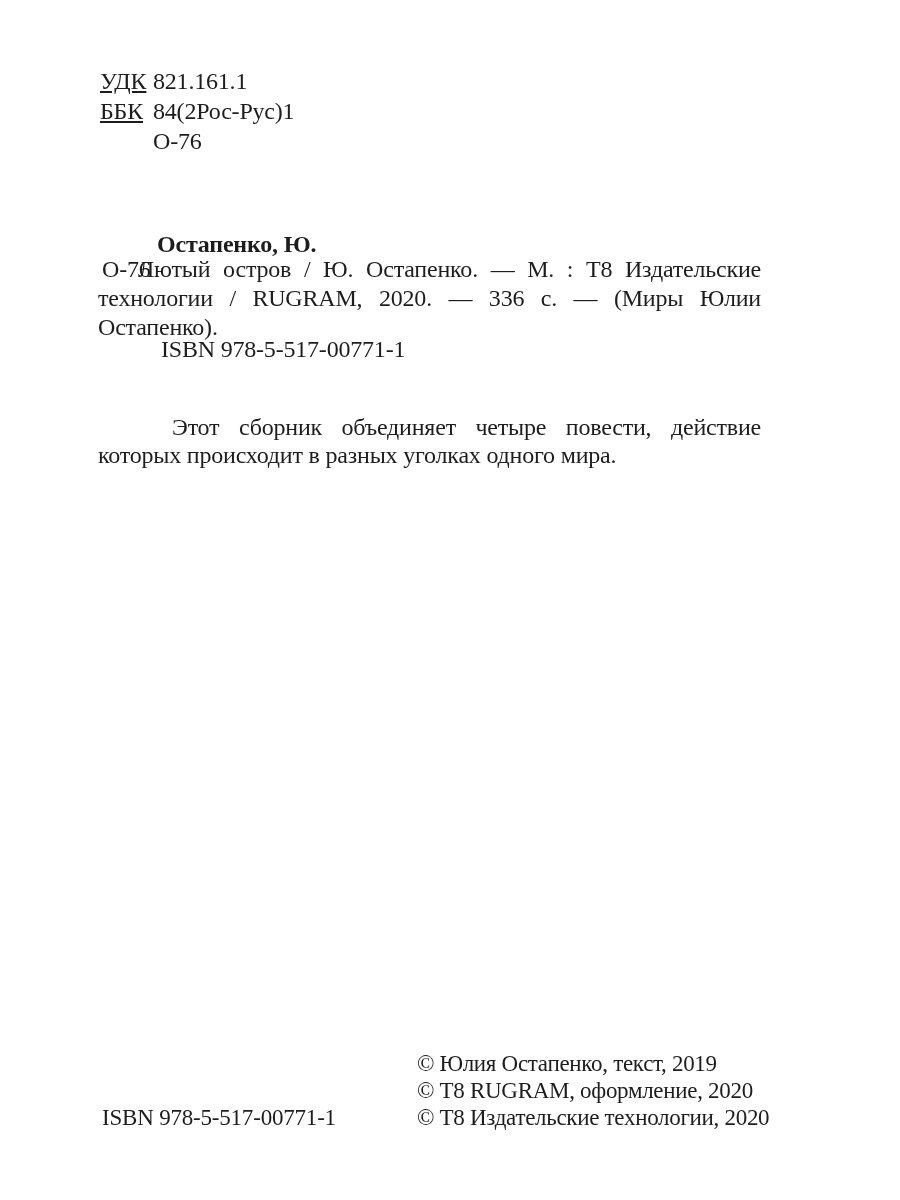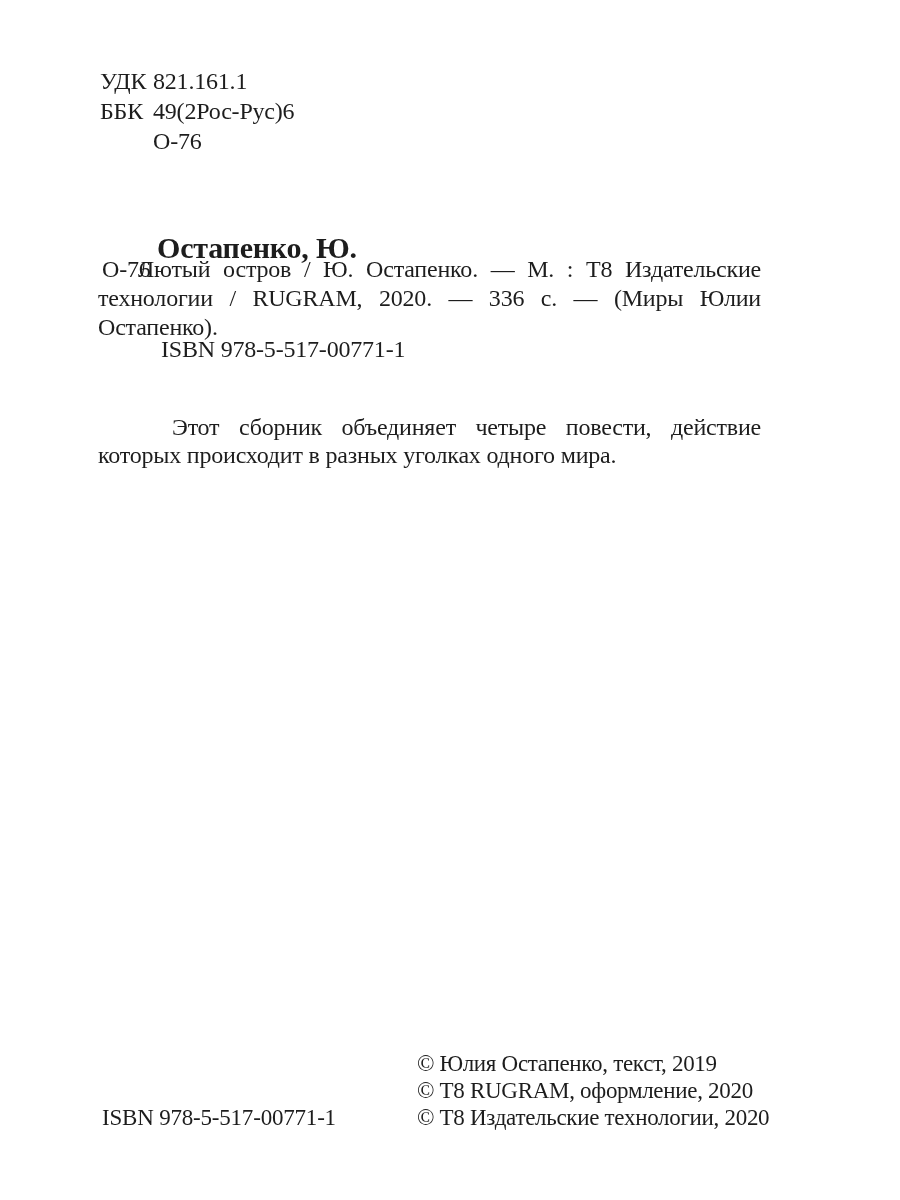--- a/index.html
+++ b/index.html
@@ -24,28 +24,29 @@
     position: absolute;
     left: 100px;
     top: 66px;
     font-size: 24px;
     line-height: 30px;
     letter-spacing: -0.2px;
   }
   .class-row .lbl {
     display: inline-block;
     width: 53px;
+    text-decoration: underline;
   }
 
   
   .author-heading {
     position: absolute;
     left: 157px;
     top: 231px;
-    font-size: 30px;
+    font-size: 24px;
     font-weight: bold;
     letter-spacing: -0.2px;
   }
   .entry {
     position: absolute;
     left: 98px;
     top: 255px;
     width: 663px;
     font-size: 24px;
     line-height: 29px;
@@ -115,21 +116,21 @@
 </head>
 <body>
 
 <div class="page">
 
   <div class="class-block">
     <div class="class-row">
       <span class="lbl">УДК</span><span>821.161.1</span>
     </div>
     <div class="class-row">
-      <span class="lbl">ББК</span><span>49(2Рос-Рус)6</span>
+      <span class="lbl">ББК</span><span>84(2Рос-Рус)1</span>
     </div>
     <div class="class-row">
       <span class="lbl"></span><span>О-76</span>
     </div>
   </div>
 
   <div class="author-heading">Остапенко, Ю.</div>
 
   <div class="entry">
     <span class="entry-label">О-76</span>

